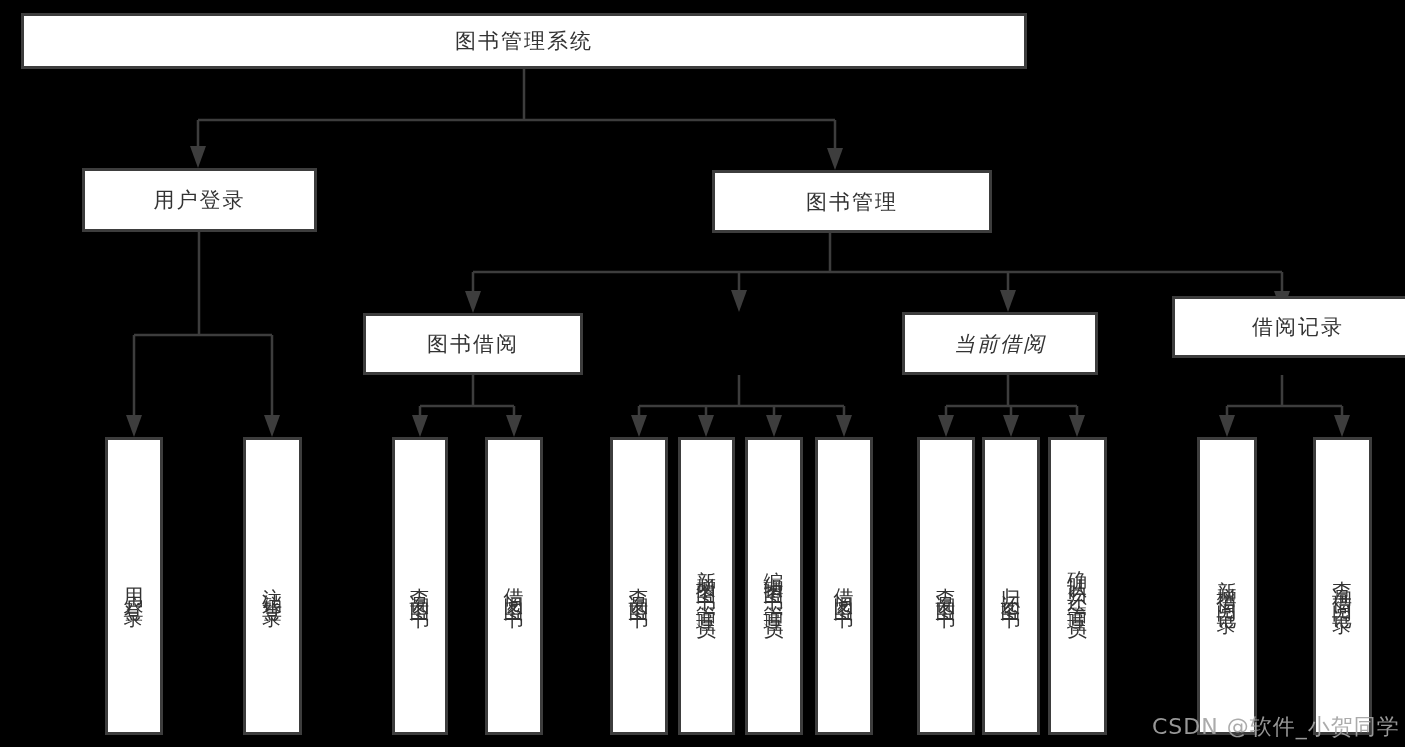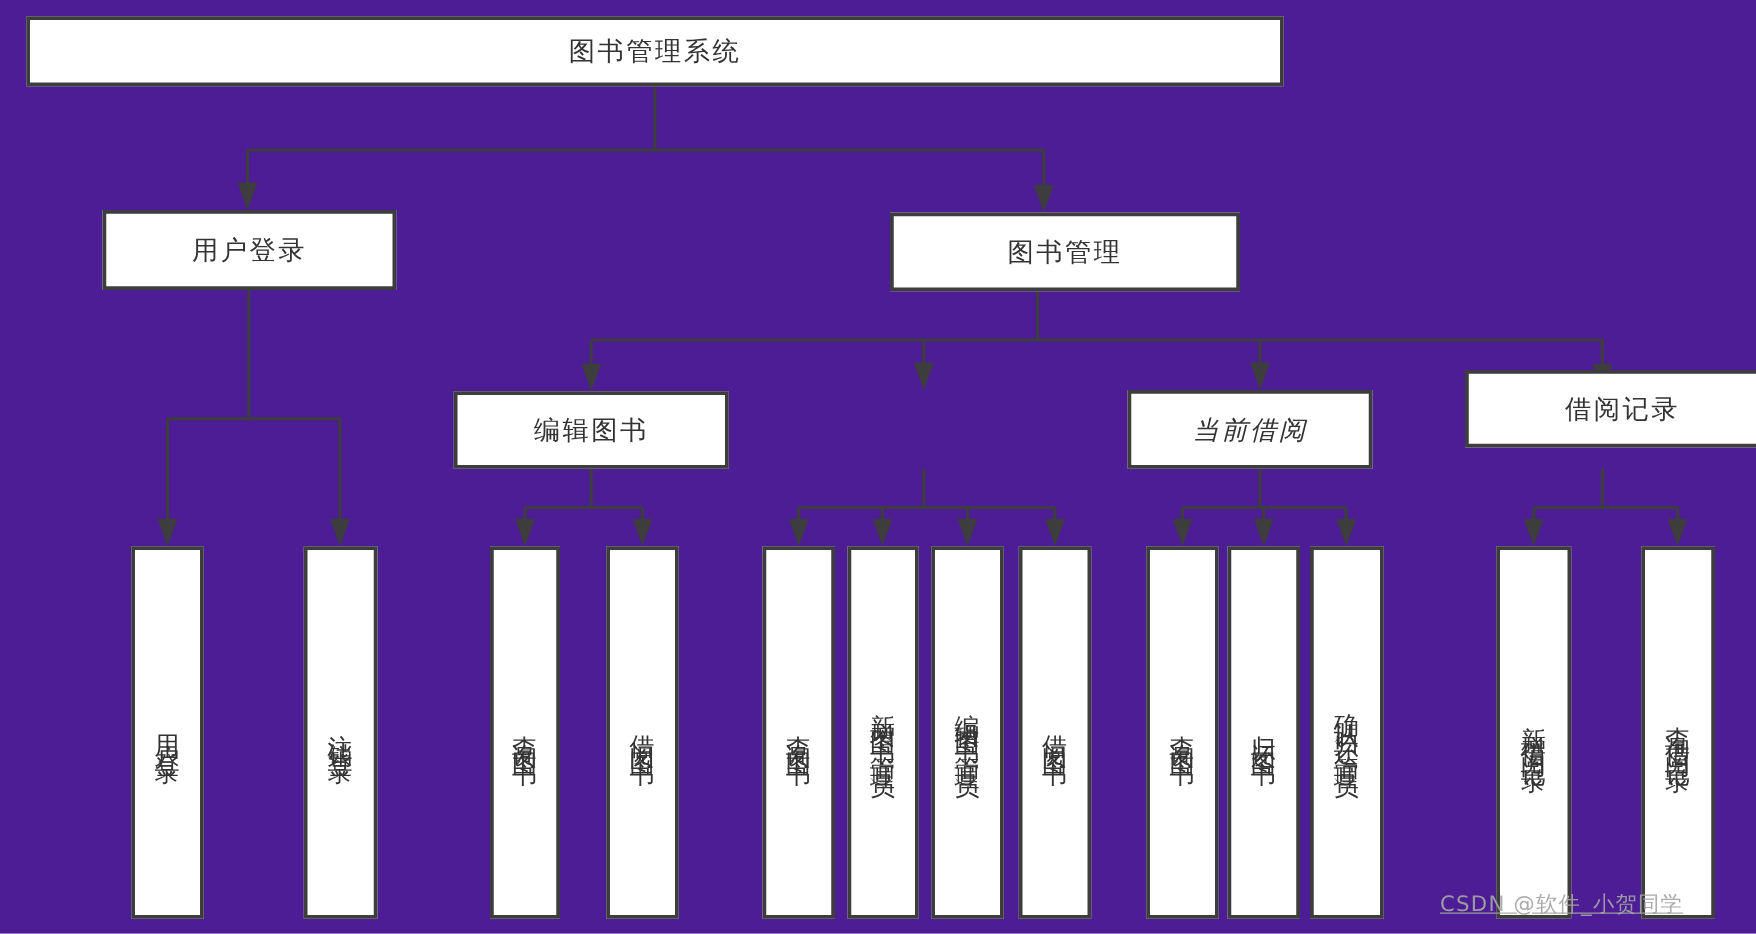--- a/index.html
+++ b/index.html
@@ -5,21 +5,21 @@
   html, body {
     margin: 0;
     padding: 0;
     background: #ffffff;
     font-family: "DejaVu Sans", "Liberation Sans", sans-serif;
   }
   .canvas {
     position: relative;
     width: 1405px;
     height: 747px;
-    background: #4c1d95;
+    background: #000000;
     overflow: hidden;
   }
   .connectors {
     position: absolute;
     left: 0; top: 0;
     width: 1405px; height: 747px;
     z-index: 1;
   }
   .node {
     position: absolute;
@@ -39,25 +39,24 @@
     writing-mode: vertical-rl;
     font-size: 20px;
     letter-spacing: 7px;
     line-height: 1;
   }
   .watermark {
     position: absolute;
     z-index: 3;
     left: 1152px;
     top: 712px;
-    font-size: 17px;
+    font-size: 22px;
     color: rgba(164, 164, 164, 0.92);
     letter-spacing: 1px;
     white-space: nowrap;
-    text-decoration: underline;
   }
 </style>
 </head>
 <body>
 
 <div class="canvas">
 
   <svg class="connectors" viewBox="0 0 1405 747" xmlns="http://www.w3.org/2000/svg">
     <g stroke="#3d3d3d" stroke-width="2.5" fill="none">
 
@@ -122,21 +121,21 @@
       <polygon points="1219,415 1235,415 1227,437"></polygon>
       <polygon points="1334,415 1350,415 1342,437"></polygon>
     </g>
   </svg>
 
   <div class="node" style="left:21px; top:13px; width:1006px; height:56px;">图书管理系统</div>
 
   <div class="node" style="left:82px; top:168px; width:235px; height:64px;">用户登录</div>
   <div class="node" style="left:712px; top:170px; width:280px; height:63px;">图书管理</div>
 
-  <div class="node" style="left:363px; top:313px; width:220px; height:62px;">编辑图书</div>
+  <div class="node" style="left:363px; top:313px; width:220px; height:62px;">图书借阅</div>
   <div class="node" style="left:902px; top:312px; width:196px; height:63px;font-style:italic;">当前借阅</div>
   <div class="node" style="left:1172px; top:296px; width:252px; height:62px;">借阅记录</div>
 
   <div class="node leaf" style="left:105px; top:437px; width:58px; height:298px;">用户登录</div>
   <div class="node leaf" style="left:243px; top:437px; width:59px; height:298px;">注销登录</div>
 
   <div class="node leaf" style="left:392px; top:437px; width:56px; height:298px;">查询图书</div>
   <div class="node leaf" style="left:485px; top:437px; width:58px; height:298px;">借阅图书</div>
 
   <div class="node leaf" style="left:610px; top:437px; width:58px; height:298px;">查询图书</div>

